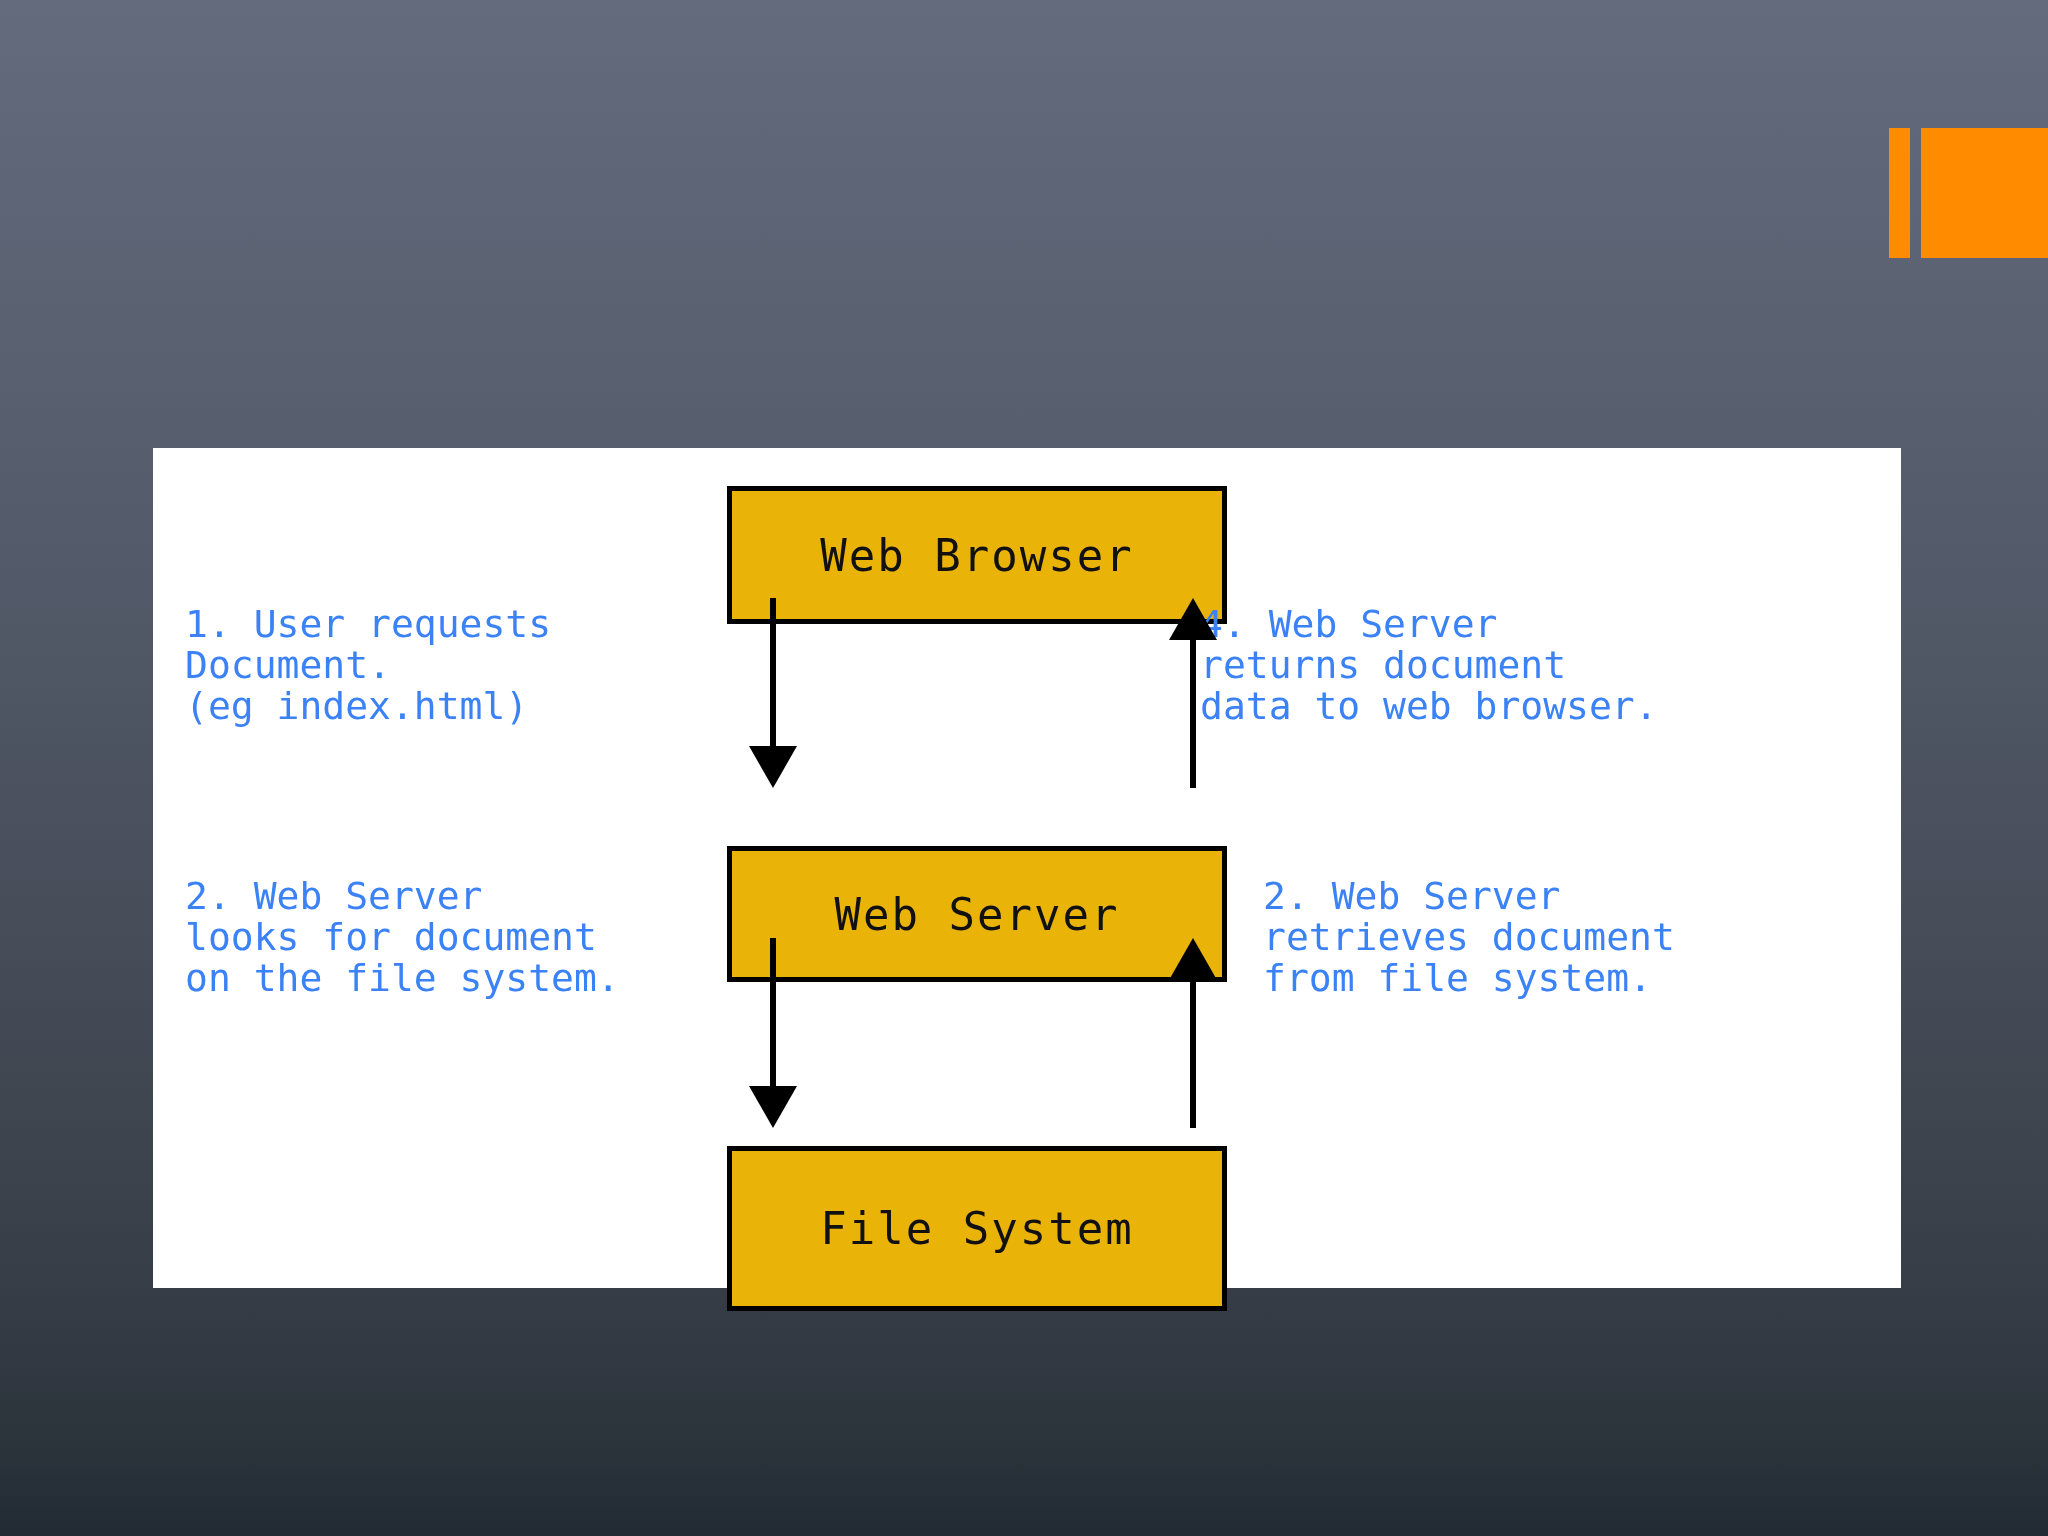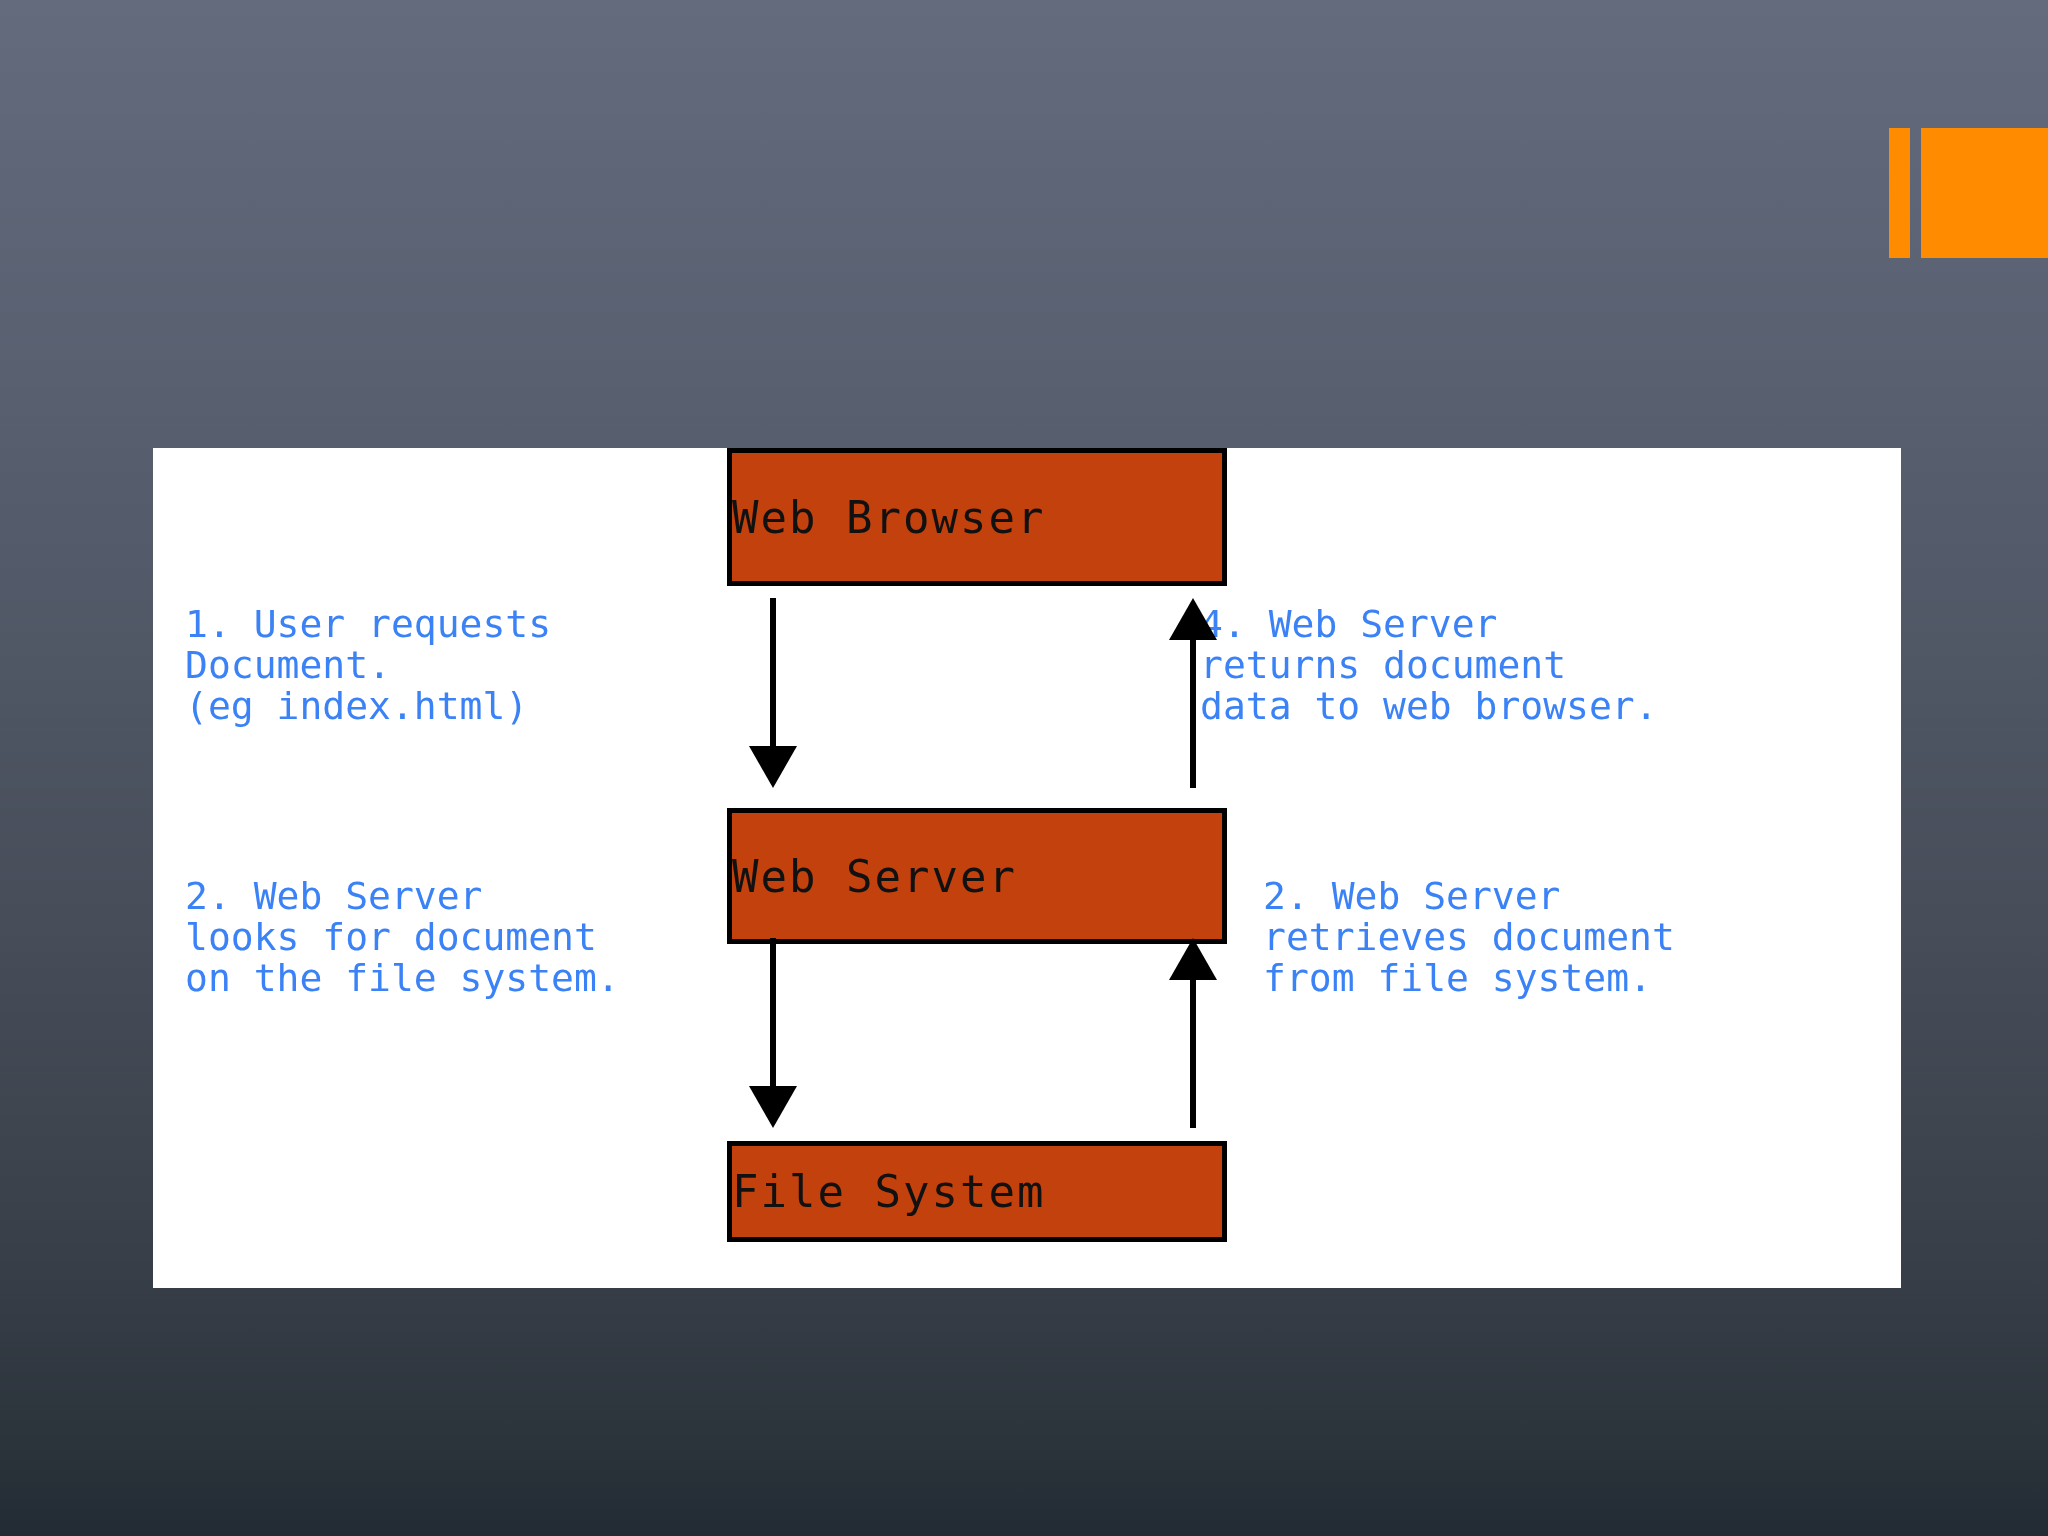--- a/index.html
+++ b/index.html
@@ -70,37 +70,38 @@
     top: 448px;
     width: 1748px;
     height: 840px;
     background: #ffffff;
   }
 
   
   .node-box {
     position: absolute;
     border: 5px solid #000000;
-    background: #c2410c;
+    background: #eab308;
     box-sizing: border-box;
     display: flex;
     align-items: center;
-    justify-content: flex-start;
+    justify-content: center;
+    margin-top: 38px;
   }
   .node-label {
     font-family: "DejaVu Sans Mono", "Liberation Mono", monospace;
     font-size: 44px;
     letter-spacing: 2px;
     color: #111111;
     white-space: nowrap;
   }
 
   #box-browser  { left: 574px; top: 0px;   width: 500px; height: 138px; }
   #box-server   { left: 574px; top: 360px; width: 500px; height: 136px; }
-  #box-filesys  { left: 574px; top: 693px; width: 500px; height: 101px; }
+  #box-filesys  { left: 574px; top: 660px; width: 500px; height: 165px; }
 
   
   .caption {
     position: absolute;
     font-family: "DejaVu Sans Mono", "Liberation Mono", monospace;
     font-size: 38px;
     line-height: 1.08;
     color: #3b82f6;
     white-space: pre;
     letter-spacing: 0px;

